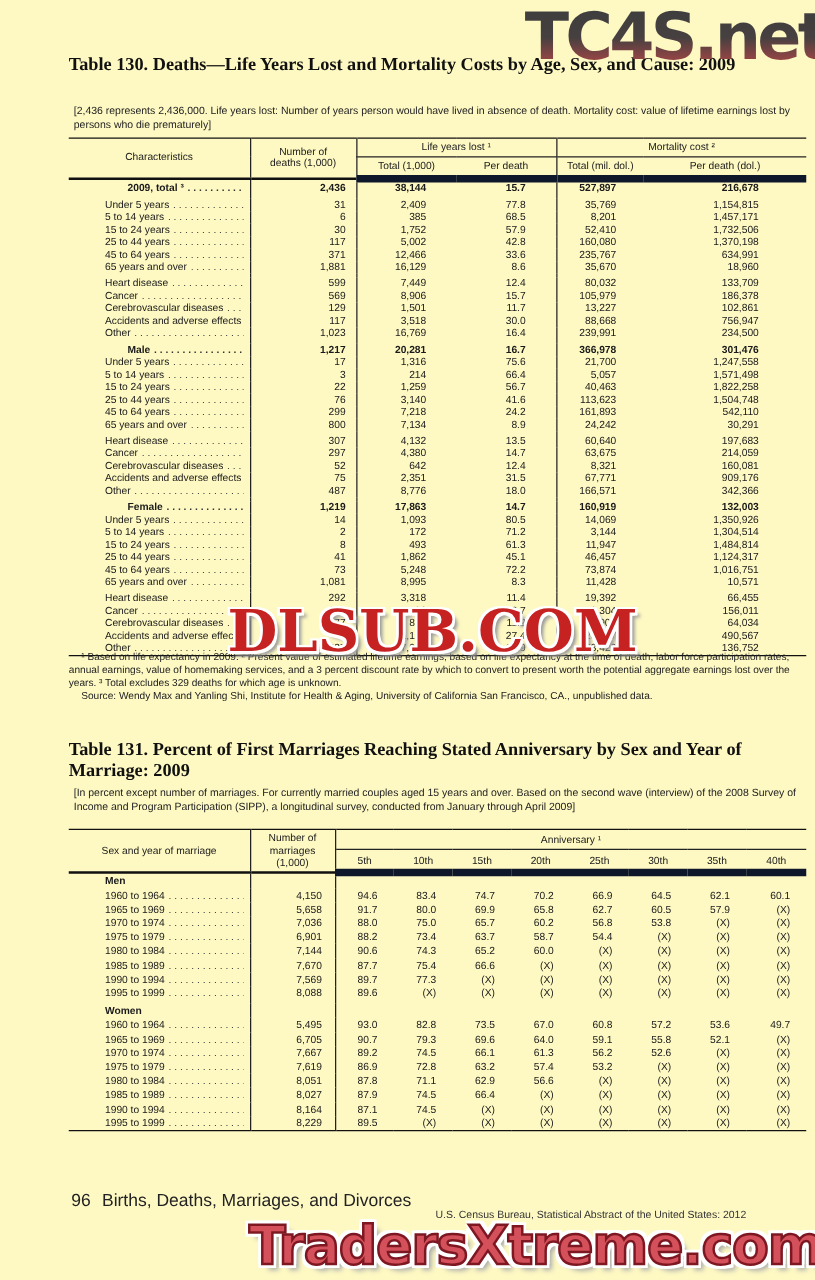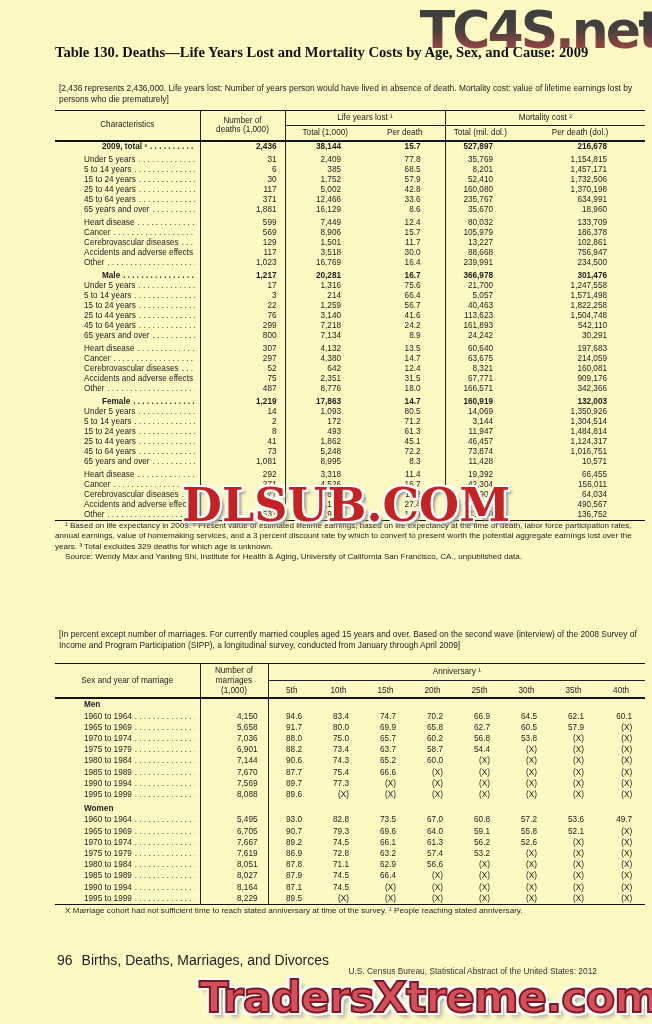--- a/index.html
+++ b/index.html
@@ -25,21 +25,21 @@
   }
   .fn p { text-indent:10px; }
   
   table { border-collapse:collapse; table-layout:fixed; position:absolute; left:55px; width:590px;
           border-top:1.5px solid #111; border-bottom:1.5px solid #111; }
   th { font-weight:normal; font-size:8.2px; line-height:9.8px; vertical-align:middle; padding:2px 1px; color:#1a1a1a; }
   td { font-size:8.2px; line-height:10px; padding:0; vertical-align:bottom; white-space:nowrap; }
   .t131 td { line-height:11.2px; }
   tr.grp th.g { border-bottom:1px solid #222; text-align:center; }
   th.rs { border-bottom:2px solid #111; }
-  tr.sub th { border-bottom:2px solid #0f172a; text-align:center; vertical-align:bottom; }
+  tr.sub th { border-bottom:6px solid #0f172a; text-align:center; vertical-align:bottom; }
   th.vr, td.vr { border-right:1px solid #222; }
   td.num { text-align:right; }
   
   .t130 td:nth-child(2){padding-right:8px;}
   .t130 td:nth-child(3){padding-right:24px;}
   .t130 td:nth-child(4){padding-right:24px;}
   .t130 td:nth-child(5){padding-right:22px;}
   .t130 td:nth-child(6){padding-right:38px;margin-top:44px;}
   .t131 td:nth-child(2){padding-right:10px;}
   .t131 td.num.ann{padding-right:13px;}
@@ -643,20 +643,21 @@
           <td class="num">136,752</td>
         </tr>
       </tbody>
   </table>
 
   <div class="fn" style="top:521px;">
     <p>¹ Based on life expectancy in 2009. ² Present value of estimated lifetime earnings; based on life expectancy at the time of death, labor force participation rates, annual earnings, value of homemaking services, and a 3 percent discount rate by which to convert to present worth the potential aggregate earnings lost over the years. ³ Total excludes 329 deaths for which age is unknown.</p>
     <p>Source: Wendy Max and Yanling Shi, Institute for Health &amp; Aging, University of California San Francisco, CA., unpublished data.</p>
   </div>
 
+  <div class="tbl-title" style="top:592px;">Table 131. Percent of First Marriages Reaching Stated Anniversary by Sex and Year of Marriage: 2009</div>
   <div class="headnote" style="top:629px;">[In percent except number of marriages. For currently married  couples aged 15 years and over. Based on the second wave (interview) of the 2008 Survey of Income and Program Participation (SIPP), a longitudinal survey, conducted from January through April 2009]</div>
 
   <table class="t131" style="top:663px;">
     <colgroup>
       <col style="width:145px">
         <col style="width:68px">
       <col style="width:47px">
         <col style="width:47px">
         <col style="width:47px">
         <col style="width:47px">
@@ -1000,21 +1001,20 @@
           <td class="num ann">(X)</td>
           <td class="num ann">(X)</td>
           <td class="num ann">(X)</td>
           <td class="num ann">(X)</td>
           <td class="num ann">(X)</td>
         </tr>
       </tbody>
   </table>
 
   <div class="fn" style="top:906px;">
-    <p>X Marriage cohort had not sufficient time to reach stated anniversary at time of the survey. ¹ People reaching stated anniversary.</p>
   </div>
 
   <div class="footer">
     <span class="num">96</span><span>Births, Deaths, Marriages, and Divorces</span>
   </div>
   <div class="src-right">U.S. Census Bureau, Statistical Abstract of the United States: 2012</div>
 
 </div>
 
 </body></html>

